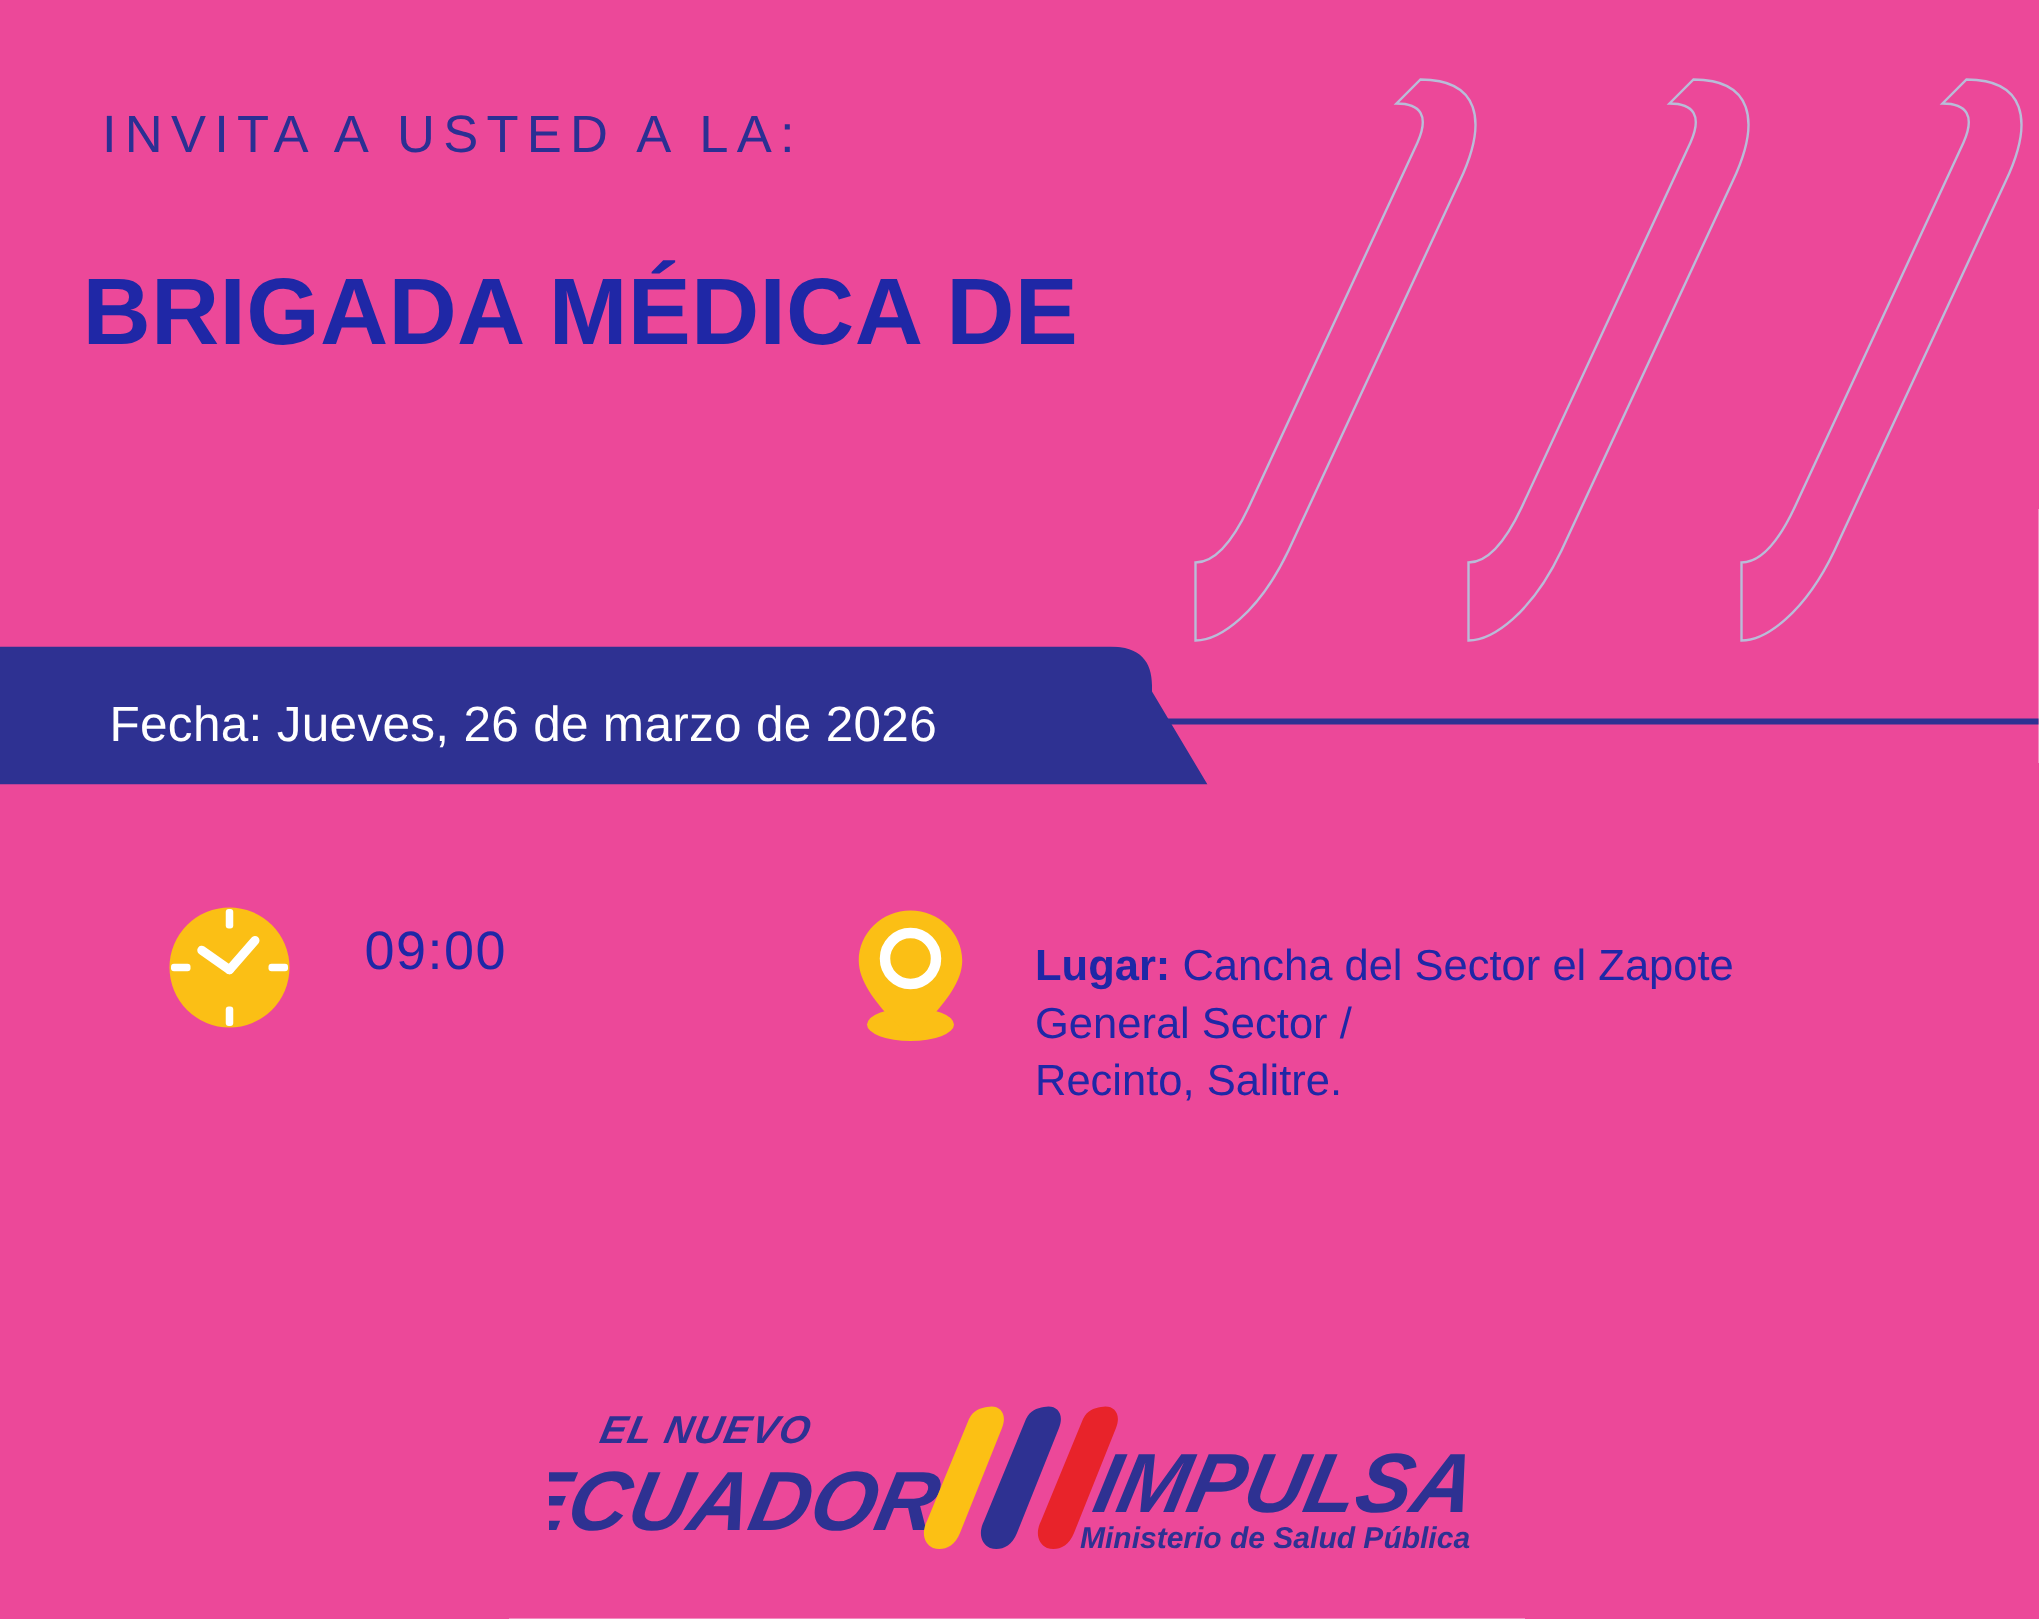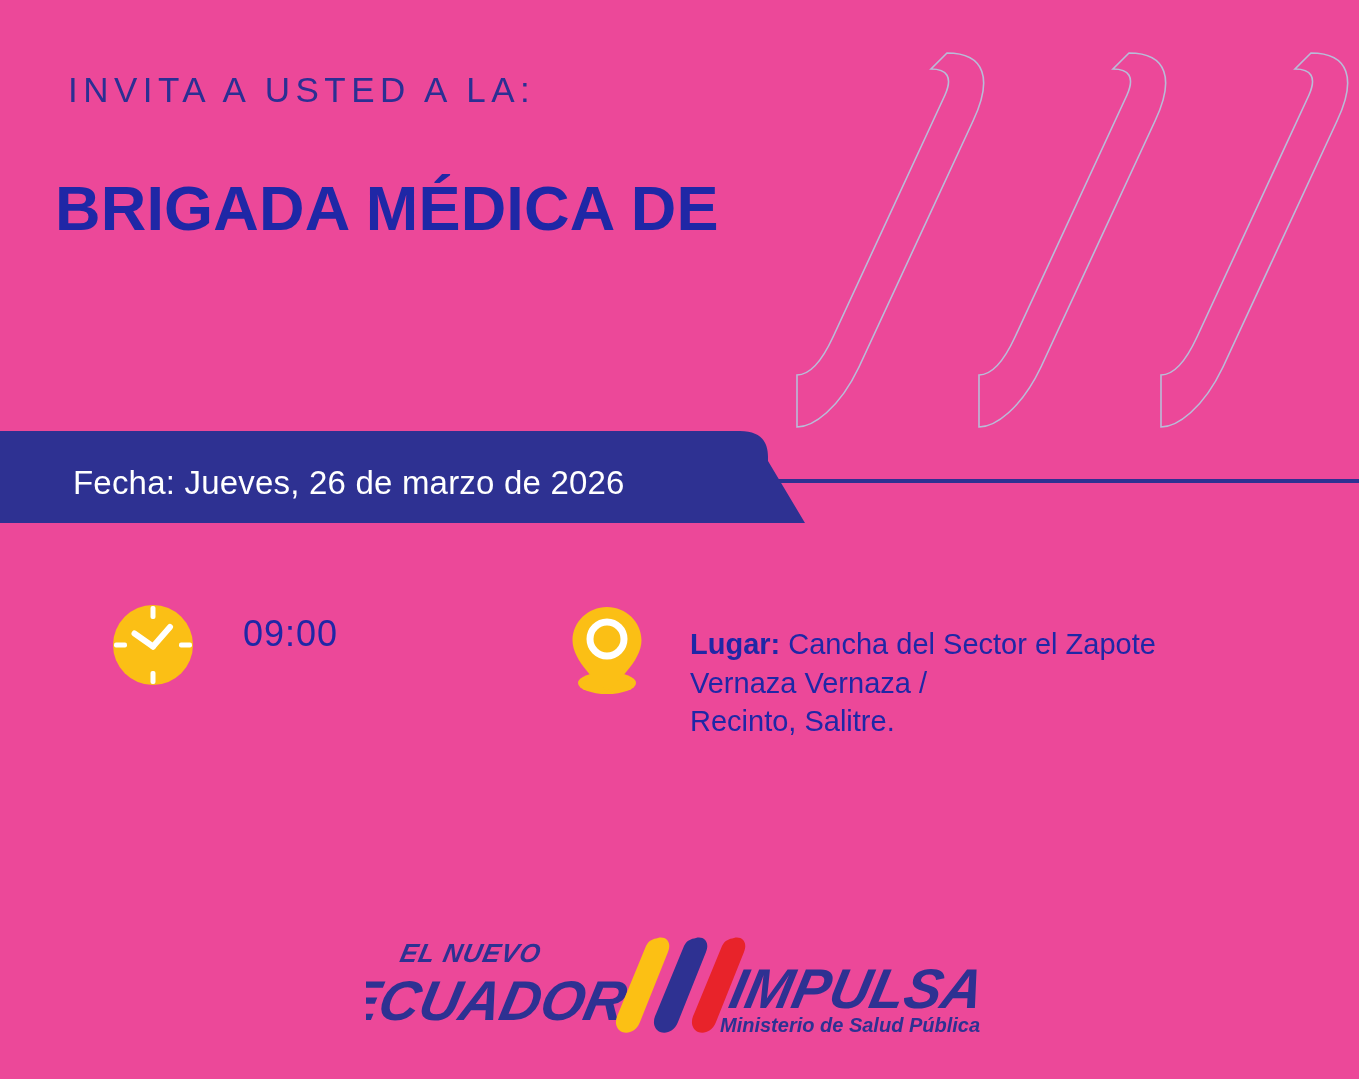--- a/index.html
+++ b/index.html
@@ -181,21 +181,21 @@
   <div class="pin-icon">
     <svg width="82" height="90" viewBox="0 0 82 90" xmlns="http://www.w3.org/2000/svg">
       <ellipse cx="41" cy="78" rx="29" ry="11" fill="#fbbf15"></ellipse>
       <path d="M41 2 C22 2 6.5 17 6.5 35.5 C6.5 56 33 79 41 86 C49 79 75.5 56 75.5 35.5 C75.5 17 60 2 41 2 Z" fill="#fbbf15"></path>
       <circle cx="41" cy="34" r="17" fill="none" stroke="#ffffff" stroke-width="7"></circle>
     </svg>
   </div>
 
   <div class="place-text">
     <span class="line"><b>Lugar:</b><span> Cancha del Sector el Zapote</span></span>
-    <span class="line">Vernaza Vernaza /</span>
+    <span class="line">General Sector /</span>
     <span class="line">Recinto, Salitre.</span>
   </div>
 
   <div class="logo">
     <svg width="620" height="112" viewBox="0 0 620 112" xmlns="http://www.w3.org/2000/svg">
 
       <text id="lg-tagline" x="40" y="34" font-family="Liberation Sans, sans-serif" font-size="26" font-weight="700" font-style="italic" fill="#2e3192" letter-spacing="1" transform="skewX(-12)">EL NUEVO</text>
 
       <text id="lg-main" x="-8" y="92" font-family="Liberation Sans, sans-serif" font-size="56" font-weight="700" font-style="italic" fill="#2e3192" letter-spacing="0" transform="skewX(-12)">ECUADOR</text>
 

